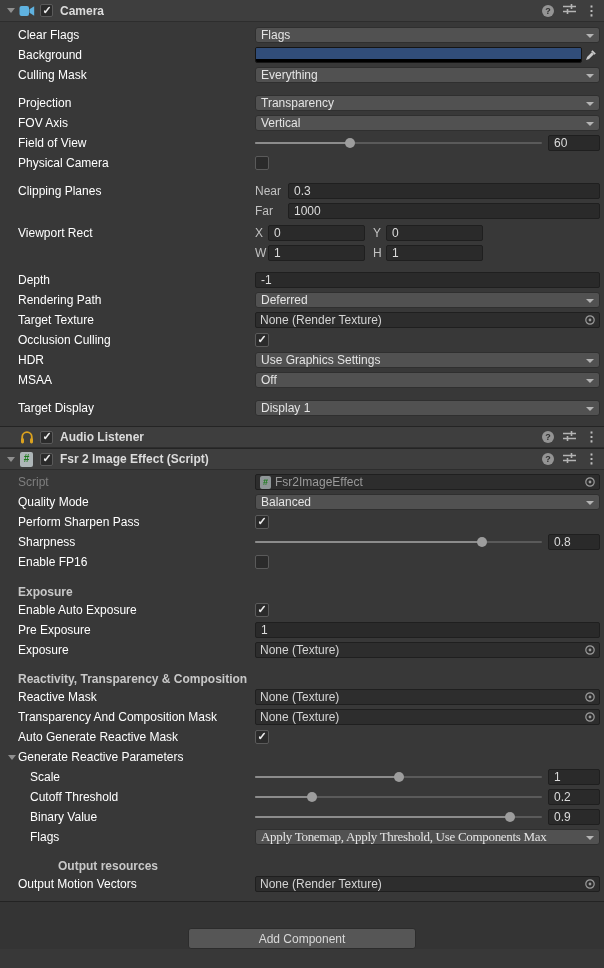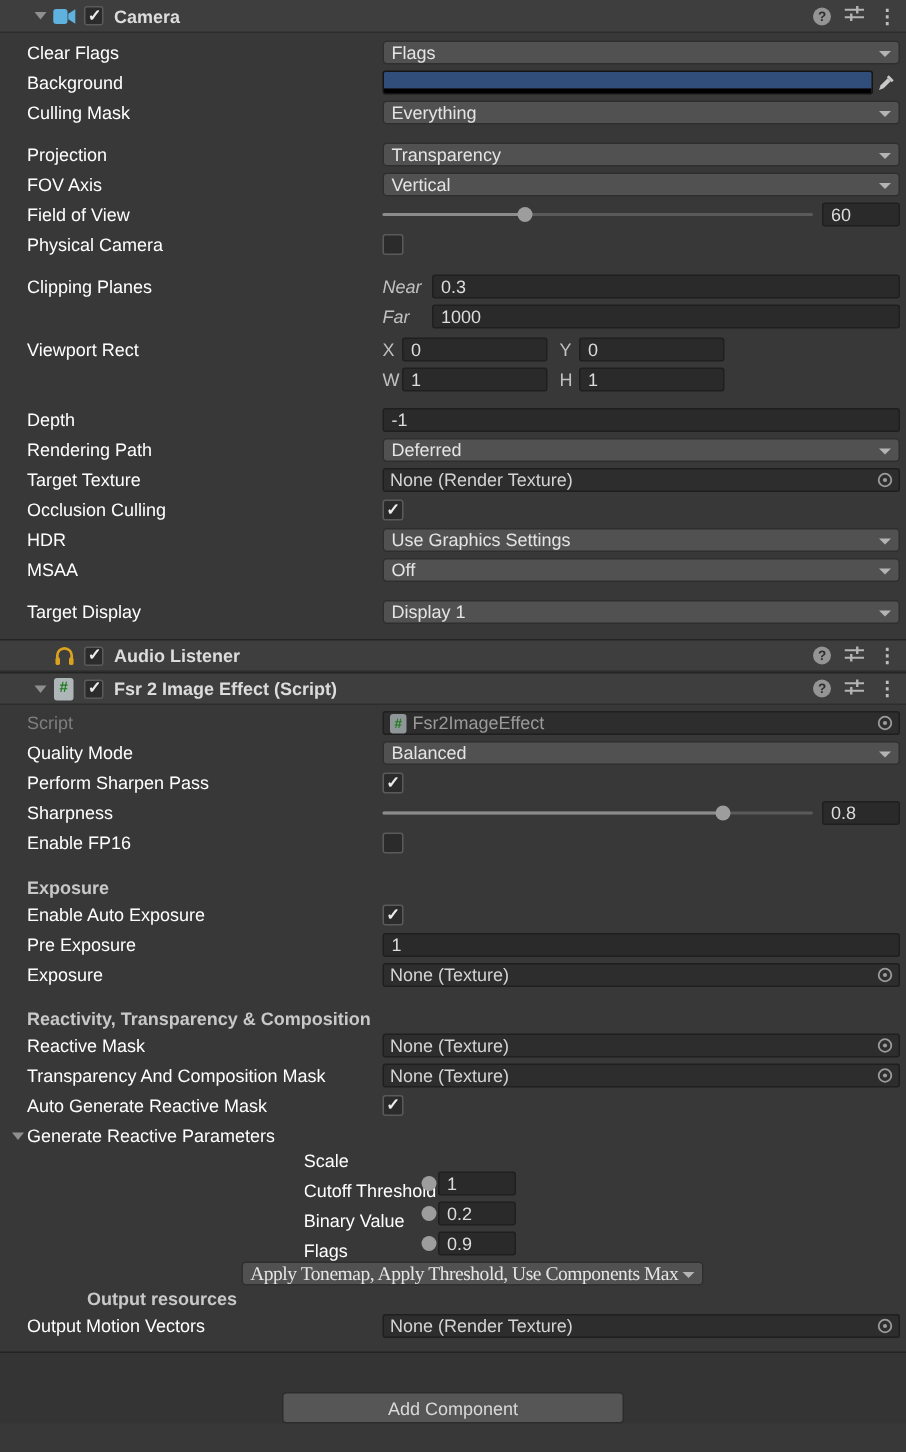--- a/index.html
+++ b/index.html
@@ -8,37 +8,37 @@
     width:604px; height:968px;
     background:#383838;
     font-family:"Liberation Sans", sans-serif;
     font-size:12px; color:#c1c1c1;
     overflow:hidden; position:relative;
   }
   
   .comp-header {
     height:22px; background:#3e3e3e;
     border-top:1px solid #242424; border-bottom:1px solid #2d2d2d;
-    display:flex; align-items:center; padding:0 20px; position:relative;
+    display:flex; align-items:center; padding:0 4px; position:relative;
   }
   #inspector .comp-header:first-child { border-top:none; }
   .comp-title { font-weight:bold; color:#dcdcdc; margin-left:7px; }
   .fold { width:14px; display:flex; justify-content:center; flex:none; }
   .tri-down { width:0; height:0; border-left:4px solid transparent; border-right:4px solid transparent; border-top:5px solid #8f8f8f; }
   .hdr-icon { width:17px; display:flex; justify-content:center; align-items:center; flex:none; margin-right:5px; }
   .hdr-right { position:absolute; right:6px; top:0; height:100%; display:flex; align-items:center; gap:9px; }
   .help-circle {
     width:12px; height:12px; border-radius:50%; background:#949494;
     color:#2e2e2e; font-size:9px; font-weight:bold;
     display:flex; align-items:center; justify-content:center;
   }
   .kebab { color:#bdbdbd; font-size:13px; font-weight:bold; line-height:12px; }
   
   .row { display:flex; align-items:center; height:20px; padding:0 4px 0 18px; }
-  .row.indent { padding-left:30px;flex-direction:column; }
+  .row.indent { padding-left:30px; }
   .lbl { width:237px; flex:none; color:#ffffff; white-space:nowrap; overflow:hidden; }
   .row.indent .lbl { width:225px; }
   .lbl.disabled { color:#7f7f7f; }
   .ctrl { flex:1; display:flex; align-items:center; min-width:0; }
   .sect { height:17px; display:flex; align-items:center; padding-left:18px; font-weight:bold; color:#c8c8c8; white-space:nowrap; }
   .spacer3{height:3px;} .spacer2{height:2px;} .spacer7{height:7px;} .spacer8{height:8px;}
   .spacer10{height:10px;} .spacer11{height:11px;}
   
   .dd {
     flex:1; height:16px; background:#515151; border:1px solid #2f2f2f; border-radius:3px;
@@ -62,21 +62,21 @@
   .cb { width:14px; height:14px; background:#2b2b2b; border:1px solid #5a5a5a; border-radius:2px; position:relative; flex:none; }
   .cb.checked::after { content:"✓"; position:absolute; left:1.5px; top:-1.5px; color:#ececec; font-size:11px; font-weight:bold; }
   .cb.small { width:13px; height:13px; }
   .slider { flex:1; position:relative; height:16px; margin-right:6px; --pct:50%; }
   .slider .track { position:absolute; left:0; right:0; top:7px; height:2px; background:#5a5a5a; border-radius:1px; }
   .slider .fill { position:absolute; left:0; top:7px; height:2px; width:var(--pct); background:#8c8c8c; border-radius:1px; }
   .slider .thumb { position:absolute; top:3px; left:calc(var(--pct) - 5px); width:10px; height:10px; border-radius:50%; background:#9d9d9d; }
   .valbox { width:52px; flex:none; height:16px; background:#2a2a2a; border:1px solid #1f1f1f; border-radius:2px;
     display:flex; align-items:center; padding:0 5px; color:#dcdcdc; }
   .mini-lbl { width:13px; flex:none; color:#c1c1c1; }
-  .mini-lbl.w33 { width:33px;font-style:italic; }
+  .mini-lbl.w33 { width:33px; }
   .mini-tf { width:97px; flex:none; height:16px; background:#2a2a2a; border:1px solid #1f1f1f; border-radius:2px;
     display:flex; align-items:center; padding:0 5px; color:#dcdcdc; }
   .mini-gap { width:8px; flex:none; }
   .colorfield { flex:1; height:16px; border:1px solid #151515; border-radius:2px; overflow:hidden; display:flex; flex-direction:column; }
   .colorfield .swatch { flex:1; }
   .colorfield .alpha { height:3px; background:#000; flex:none; }
   .dropper-cell { width:18px; flex:none; display:flex; justify-content:center; align-items:center; }
   .script-icon { width:13px; height:15px; background:#aeb6b8; border-radius:2px; display:flex; align-items:center; justify-content:center; flex:none; }
   .script-icon span { color:#1c7c1c; font-weight:bold; font-size:10px; line-height:10px; }
   .script-icon.infield { width:11px; height:13px; background:#8f9698; margin-right:4px; }

